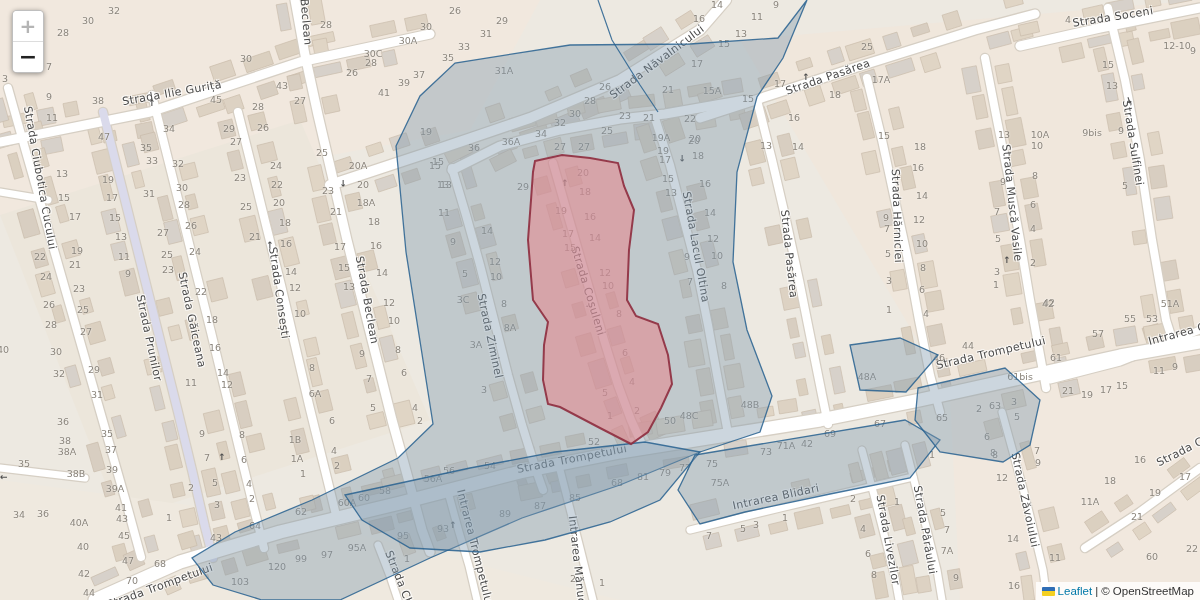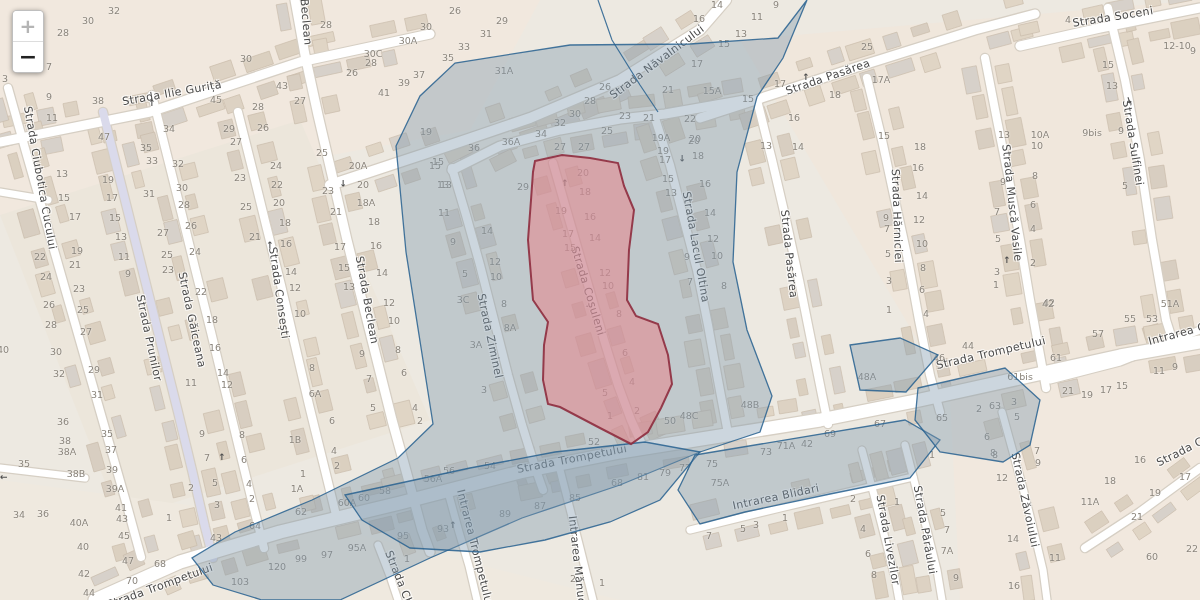--- a/index.html
+++ b/index.html
@@ -825,21 +825,21 @@
       <span class="num" style="left: 207px; top: 457px; transform: translate(-50%, -50%) rotate(0deg);">7</span>
       <span class="num" style="left: 215px; top: 482px; transform: translate(-50%, -50%) rotate(0deg);">5</span>
       <span class="num" style="left: 217px; top: 504px; transform: translate(-50%, -50%) rotate(0deg);">3</span>
       <span class="num" style="left: 169px; top: 517px; transform: translate(-50%, -50%) rotate(0deg);">1</span>
       <span class="num" style="left: 191px; top: 487px; transform: translate(-50%, -50%) rotate(0deg);">2</span>
       <span class="num" style="left: 242px; top: 434px; transform: translate(-50%, -50%) rotate(0deg);">8</span>
       <span class="num" style="left: 244px; top: 459px; transform: translate(-50%, -50%) rotate(0deg);">6</span>
       <span class="num" style="left: 249px; top: 483px; transform: translate(-50%, -50%) rotate(0deg);">4</span>
       <span class="num" style="left: 252px; top: 498px; transform: translate(-50%, -50%) rotate(0deg);">2</span>
       <span class="num" style="left: 295px; top: 439px; transform: translate(-50%, -50%) rotate(0deg);">1B</span>
-      <span class="num" style="left: 297px; top: 488px; transform: translate(-50%, -50%) rotate(0deg);">1A</span>
+      <span class="num" style="left: 297px; top: 458px; transform: translate(-50%, -50%) rotate(0deg);">1A</span>
       <span class="num" style="left: 303px; top: 473px; transform: translate(-50%, -50%) rotate(0deg);">1</span>
       <span class="num" style="left: 334px; top: 450px; transform: translate(-50%, -50%) rotate(0deg);">4</span>
       <span class="num" style="left: 337px; top: 465px; transform: translate(-50%, -50%) rotate(0deg);">2</span>
       <span class="num" style="left: 403px; top: 535px; transform: translate(-50%, -50%) rotate(0deg);">95</span>
       <span class="num" style="left: 443px; top: 528px; transform: translate(-50%, -50%) rotate(0deg);">93</span>
       <span class="num" style="left: 357px; top: 547px; transform: translate(-50%, -50%) rotate(0deg);">95A</span>
       <span class="num" style="left: 327px; top: 554px; transform: translate(-50%, -50%) rotate(0deg);">97</span>
       <span class="num" style="left: 301px; top: 558px; transform: translate(-50%, -50%) rotate(0deg);">99</span>
       <span class="num" style="left: 277px; top: 566px; transform: translate(-50%, -50%) rotate(0deg);">120</span>
       <span class="num" style="left: 240px; top: 581px; transform: translate(-50%, -50%) rotate(0deg);">103</span>
@@ -895,13 +895,14 @@
       <polyline points="598,0 612,40 640,85 658,112" fill="none" stroke="#27608f" stroke-width="1.2" stroke-opacity="0.85"></polyline>
       <polygon points="535,161 562,155 590,158 618,163 624,186 634,210 629,250 627,300 636,316 658,324 668,355 672,384 661,408 648,432 631,444 600,428 560,407 548,404 543,380 544,345 548,322 533,300 528,240 531,200 533,172" fill="#e8858d" fill-opacity="0.55" stroke="none"></polygon>
       <polygon points="535,161 562,155 590,158 618,163 624,186 634,210 629,250 627,300 636,316 658,324 668,355 672,384 661,408 648,432 631,444 600,428 560,407 548,404 543,380 544,345 548,322 533,300 528,240 531,200 533,172" fill="none" stroke="#8e2c3e" stroke-width="2" stroke-opacity="0.9"></polygon>
     </svg>
 
   <div class="zoomctl">
     <div class="btn in">+</div>
     <div class="btn out">−</div>
   </div>
 
+  <div class="attribution"><span class="flag"></span><a>Leaflet</a><span class="sep">|</span><span>© OpenStreetMap</span></div>
 </div>
 
 </body></html>

